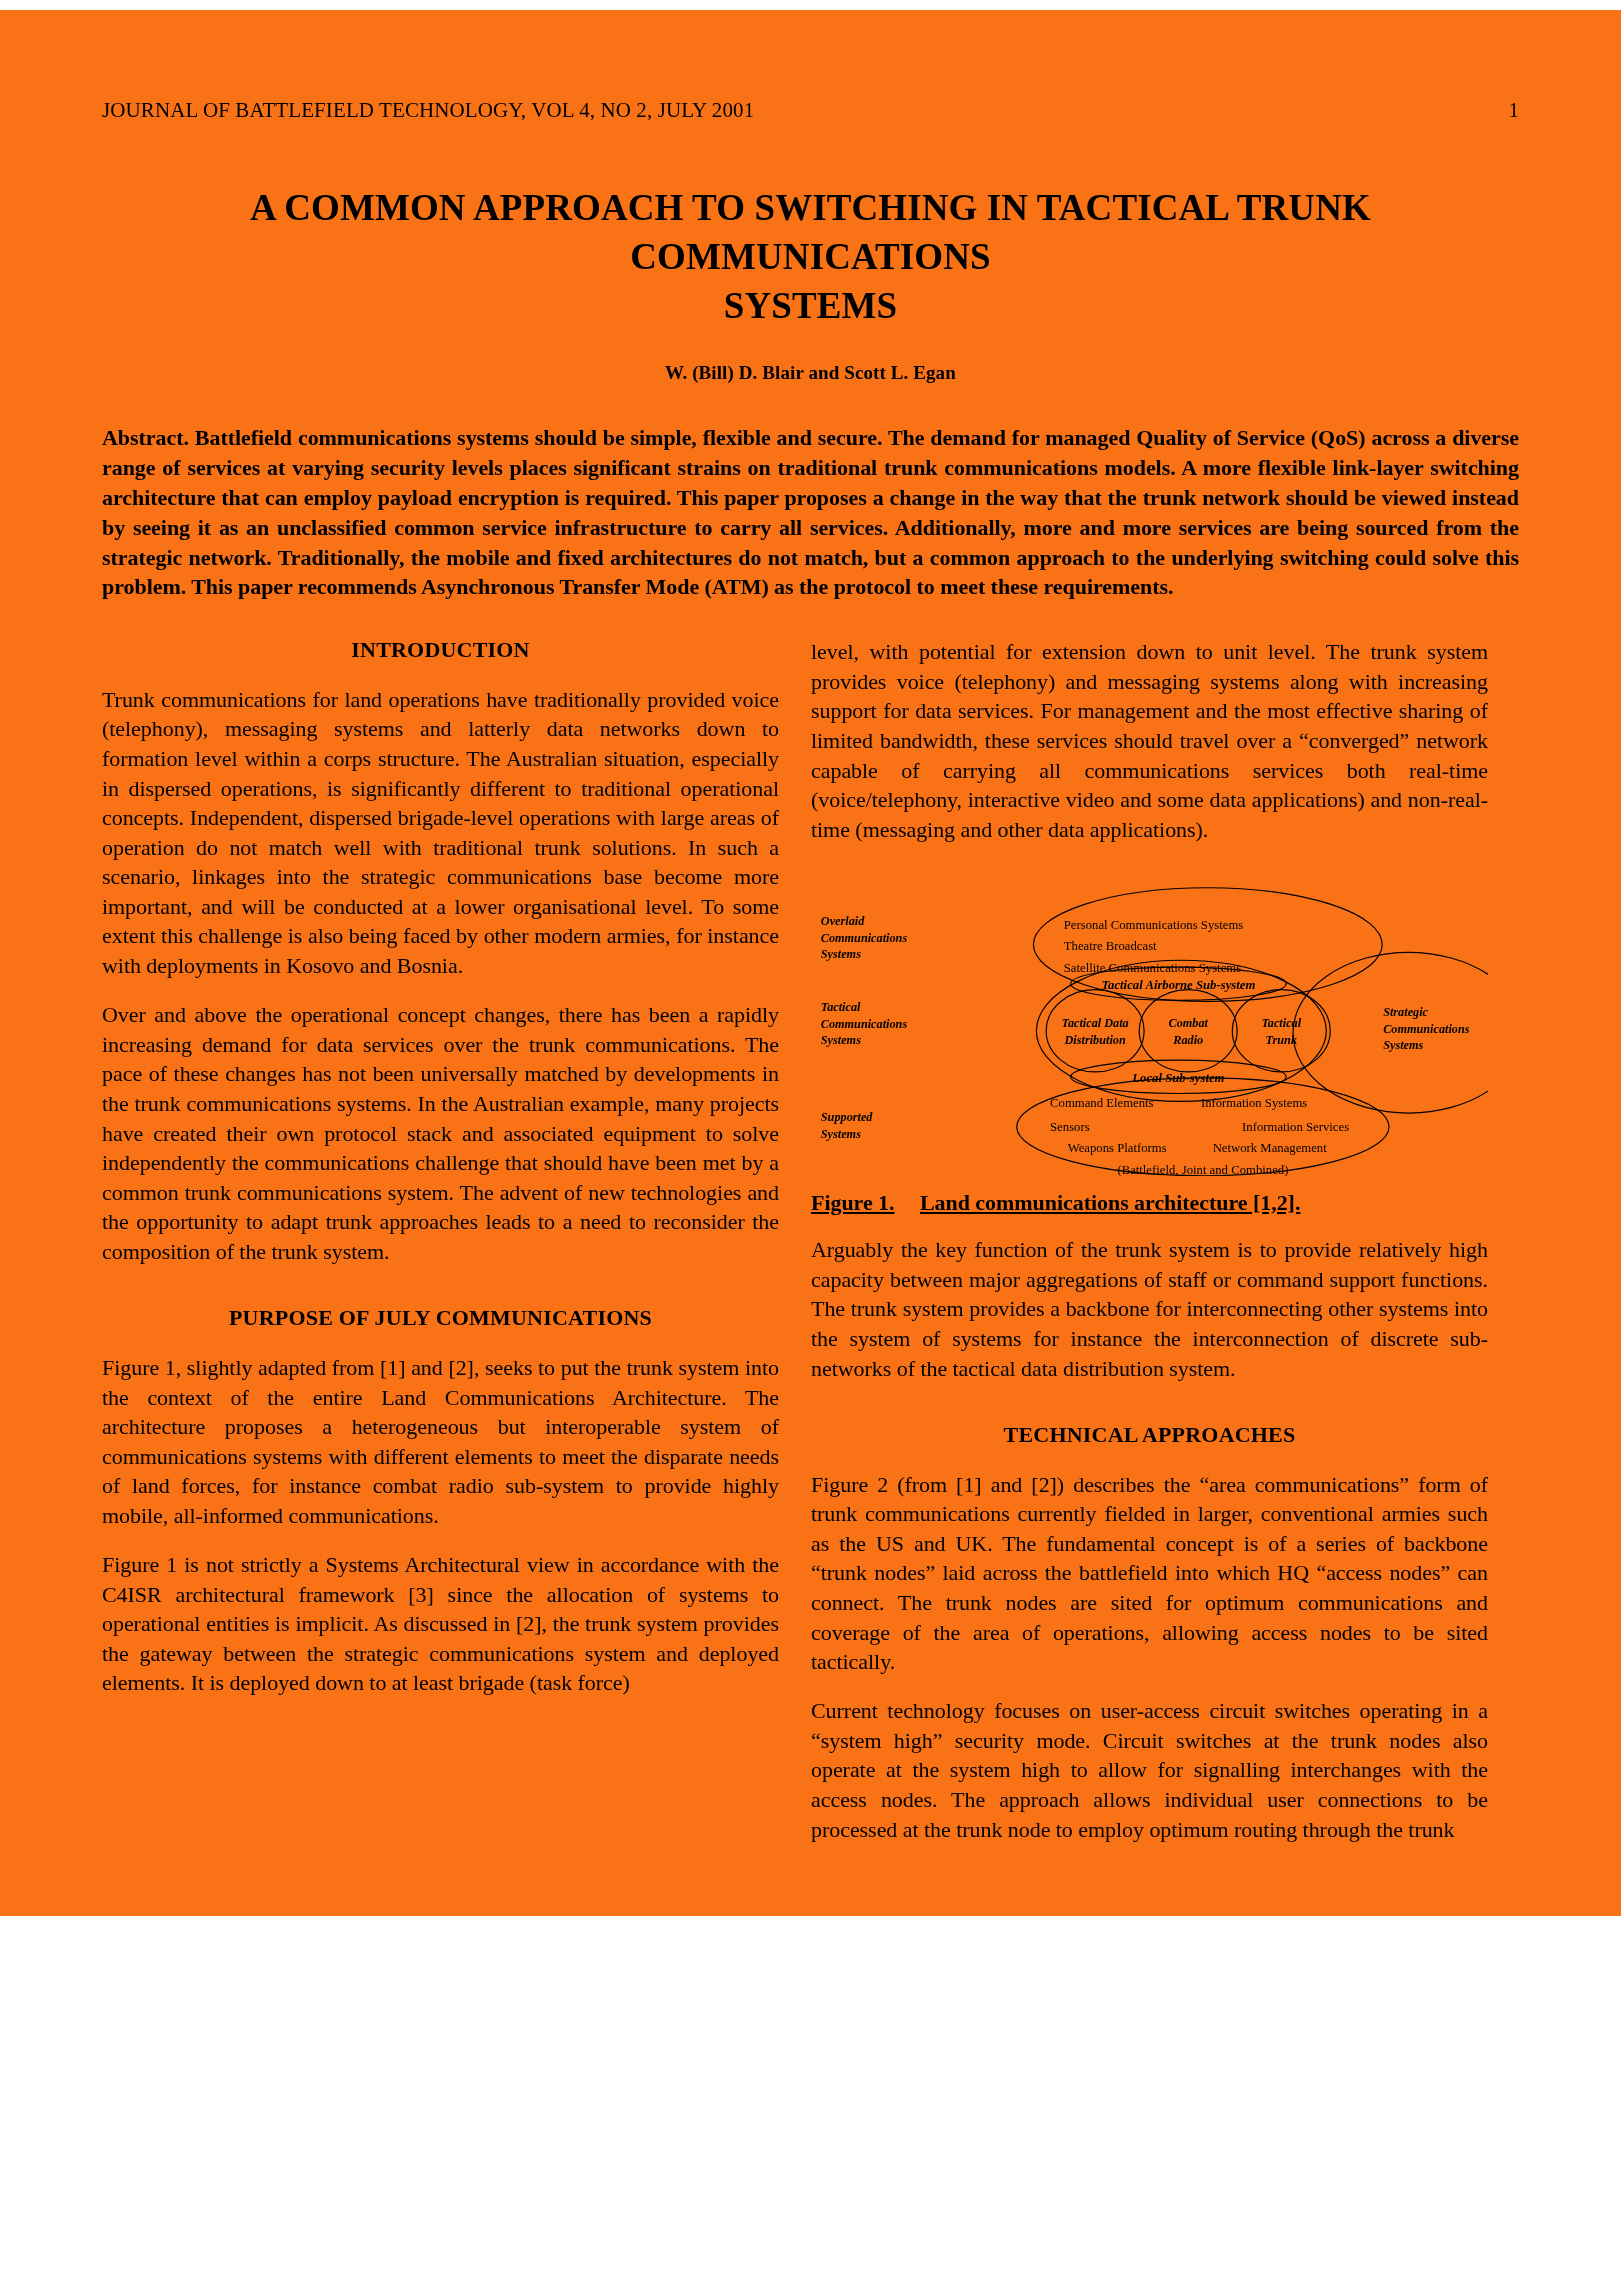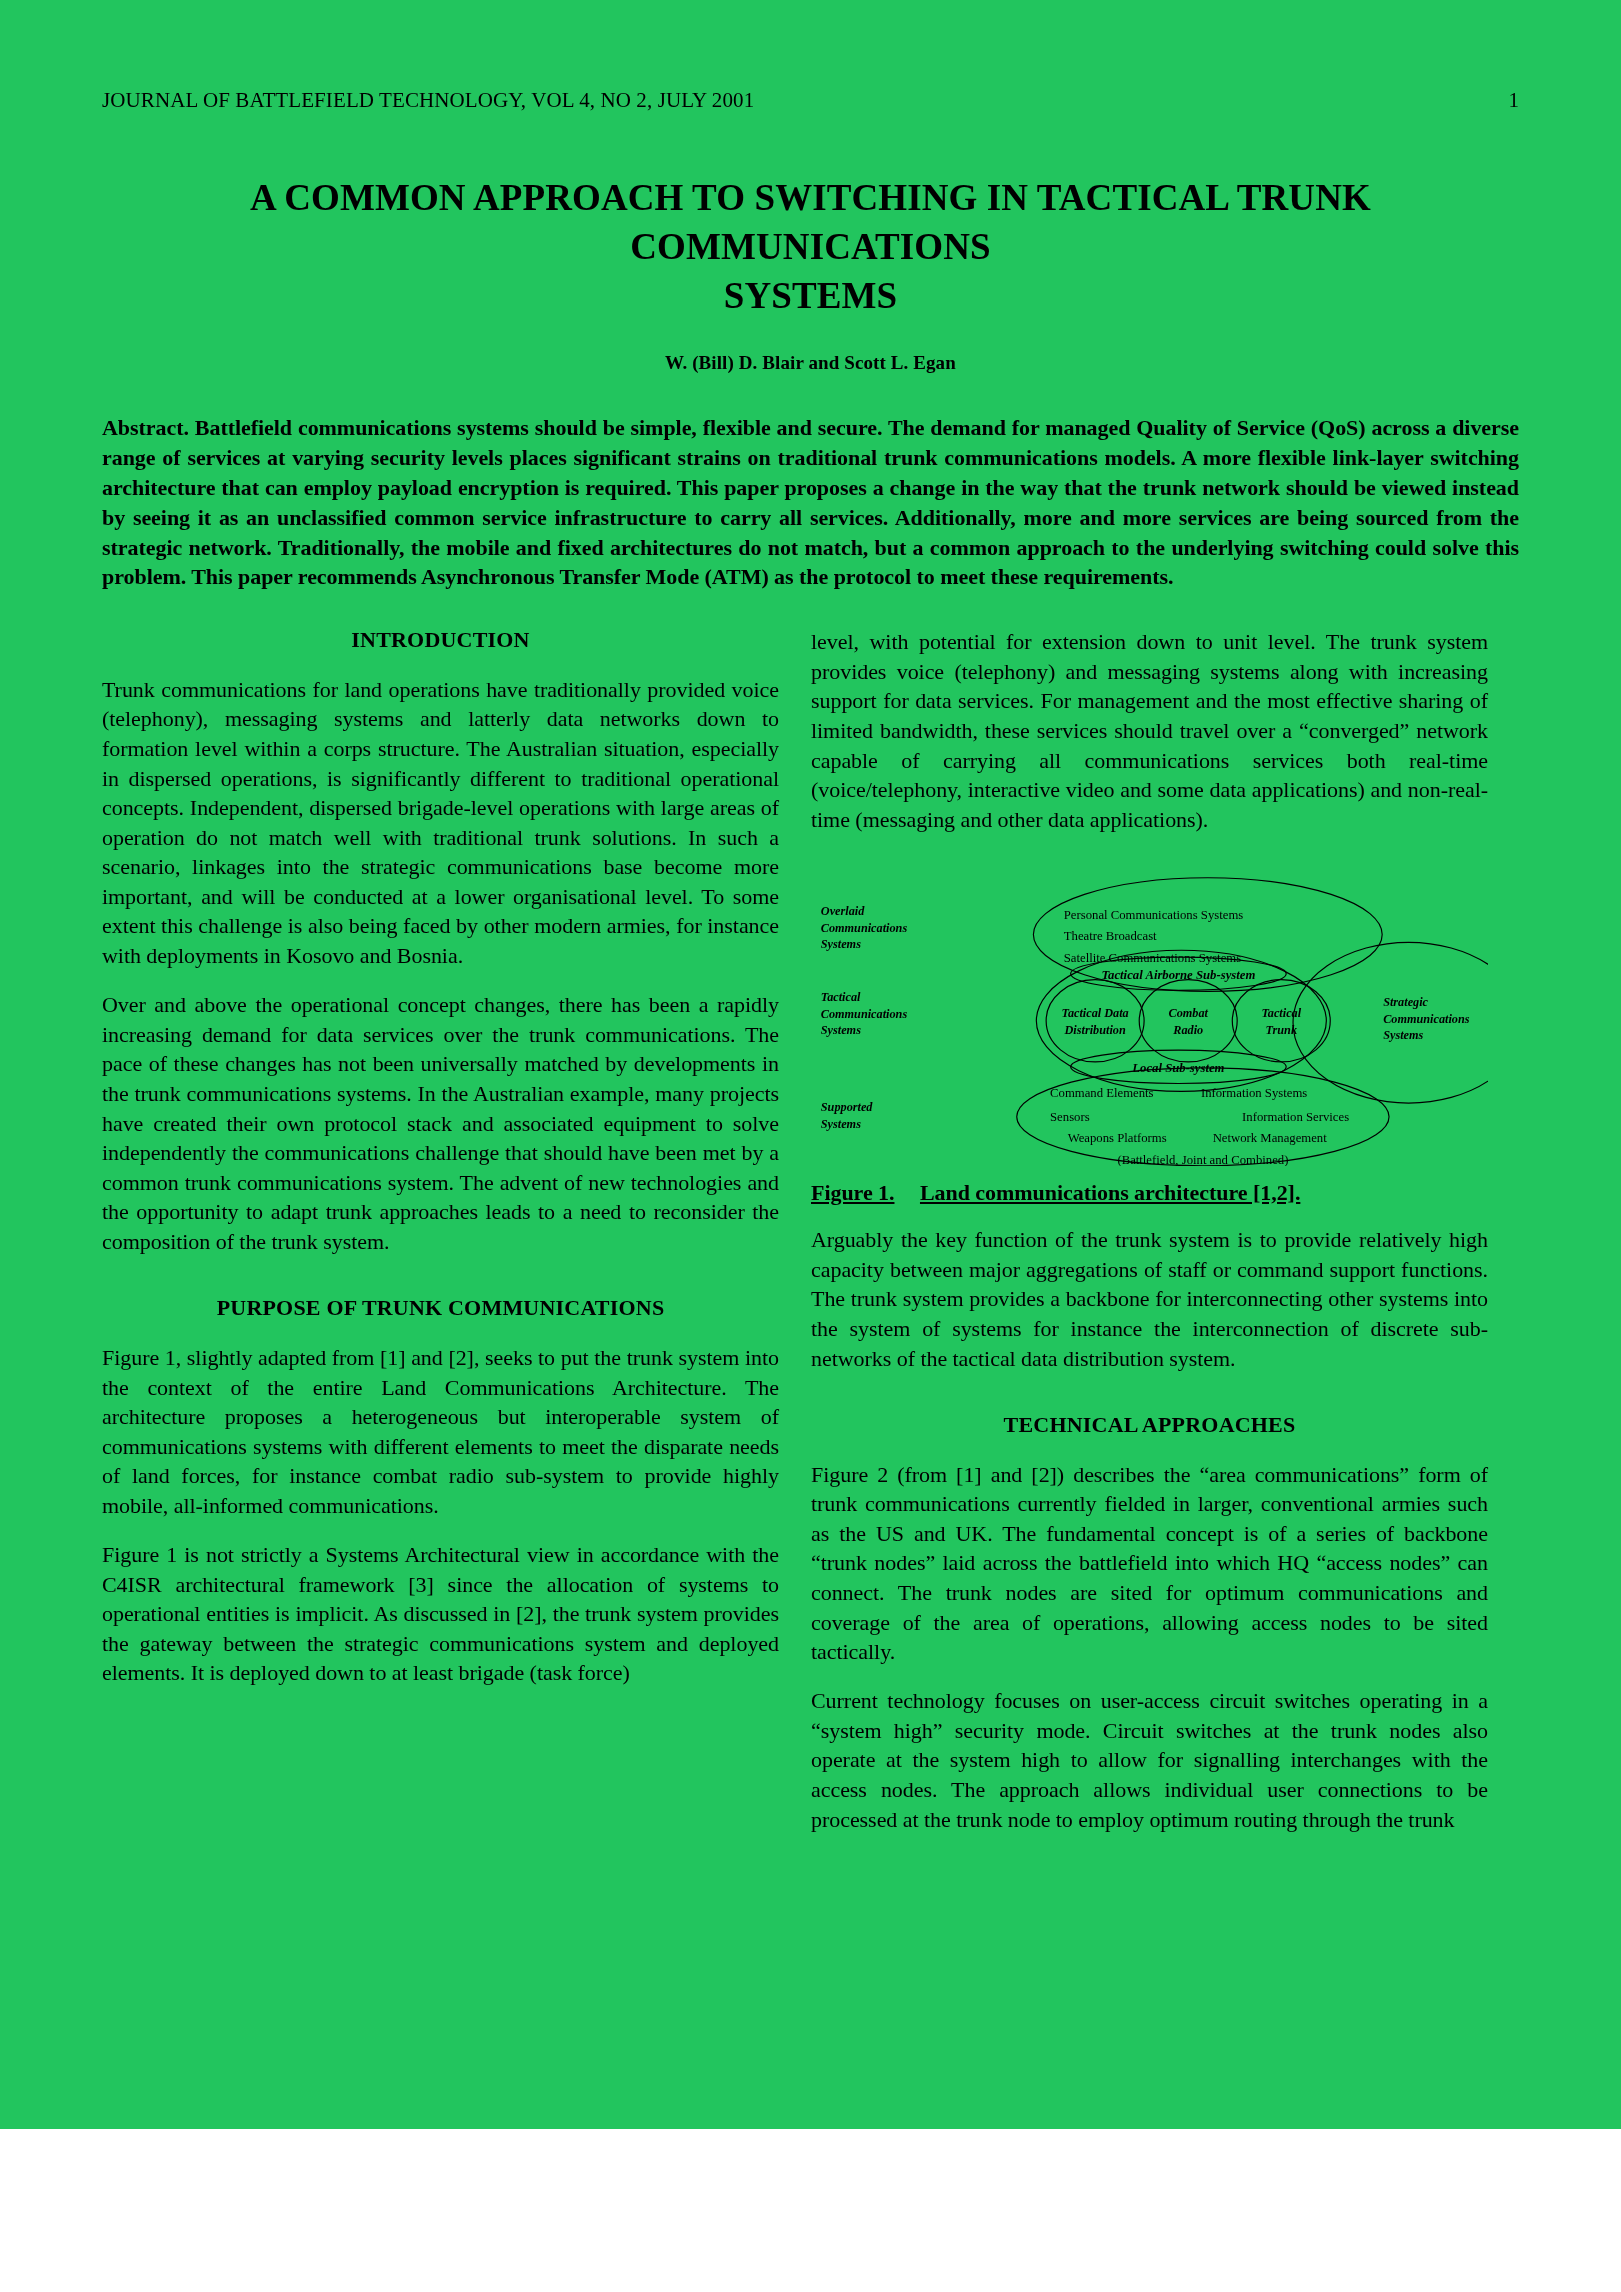--- a/index.html
+++ b/index.html
@@ -7,23 +7,23 @@
     padding: 0;
     background: #ffffff;
   }
   body {
     font-family: "Liberation Serif", "DejaVu Serif", serif;
     color: #000000;
   }
   .page {
     position: relative;
     width: 1621px;
-    height: 2129px;
-    margin: 0 auto;
-    background: #22c55e;
+    height: 1906px;
+    margin: 10px auto;
+    background: #f97316;
     box-sizing: border-box;
     padding: 88px 102px 59px 102px;
     overflow: hidden;
   }
 
   
   .running-head {
     display: flex;
     justify-content: space-between;
     align-items: baseline;
@@ -139,21 +139,21 @@
   </div>
 
   <div class="body-columns">
 
     <div class="col">
 
       <h2 class="sec-head">INTRODUCTION</h2>
       <p class="para">Trunk communications for land operations have traditionally provided voice (telephony), messaging systems and latterly data networks down to formation level within a corps structure. The Australian situation, especially in dispersed operations, is significantly different to traditional operational concepts. Independent, dispersed brigade-level operations with large areas of operation do not match well with traditional trunk solutions. In such a scenario, linkages into the strategic communications base become more important, and will be conducted at a lower organisational level. To some extent this challenge is also being faced by other modern armies, for instance with deployments in Kosovo and Bosnia.</p>
       <p class="para">Over and above the operational concept changes, there has been a rapidly increasing demand for data services over the trunk communications. The pace of these changes has not been universally matched by developments in the trunk communications systems. In the Australian example, many projects have created their own protocol stack and associated equipment to solve independently the communications challenge that should have been met by a common trunk communications system. The advent of new technologies and the opportunity to adapt trunk approaches leads to a need to reconsider the composition of the trunk system.</p>
 
-      <h2 class="sec-head spaced-top">PURPOSE OF TRUNK COMMUNICATIONS</h2>
+      <h2 class="sec-head spaced-top">PURPOSE OF JULY COMMUNICATIONS</h2>
       <p class="para">Figure 1, slightly adapted from [1] and [2], seeks to put the trunk system into the context of the entire Land Communications Architecture. The architecture proposes a heterogeneous but interoperable system of communications systems with different elements to meet the disparate needs of land forces, for instance combat radio sub-system to provide highly mobile, all-informed communications.</p>
       <p class="para last">Figure 1 is not strictly a Systems Architectural view in accordance with the C4ISR architectural framework [3] since the allocation of systems to operational entities is implicit. As discussed in [2], the trunk system provides the gateway between the strategic communications system and deployed elements. It is deployed down to at least brigade (task force)</p>
     </div>
 
     <div class="col">
 
       <p class="para">level, with potential for extension down to unit level. The trunk system provides voice (telephony) and messaging systems along with increasing support for data services. For management and the most effective sharing of limited bandwidth, these services should travel over a “converged” network capable of carrying all communications services both real-time (voice/telephony, interactive video and some data applications) and non-real-time (messaging and other data applications).</p>
 
       <div class="figure-block">
         <div class="figure-canvas">

